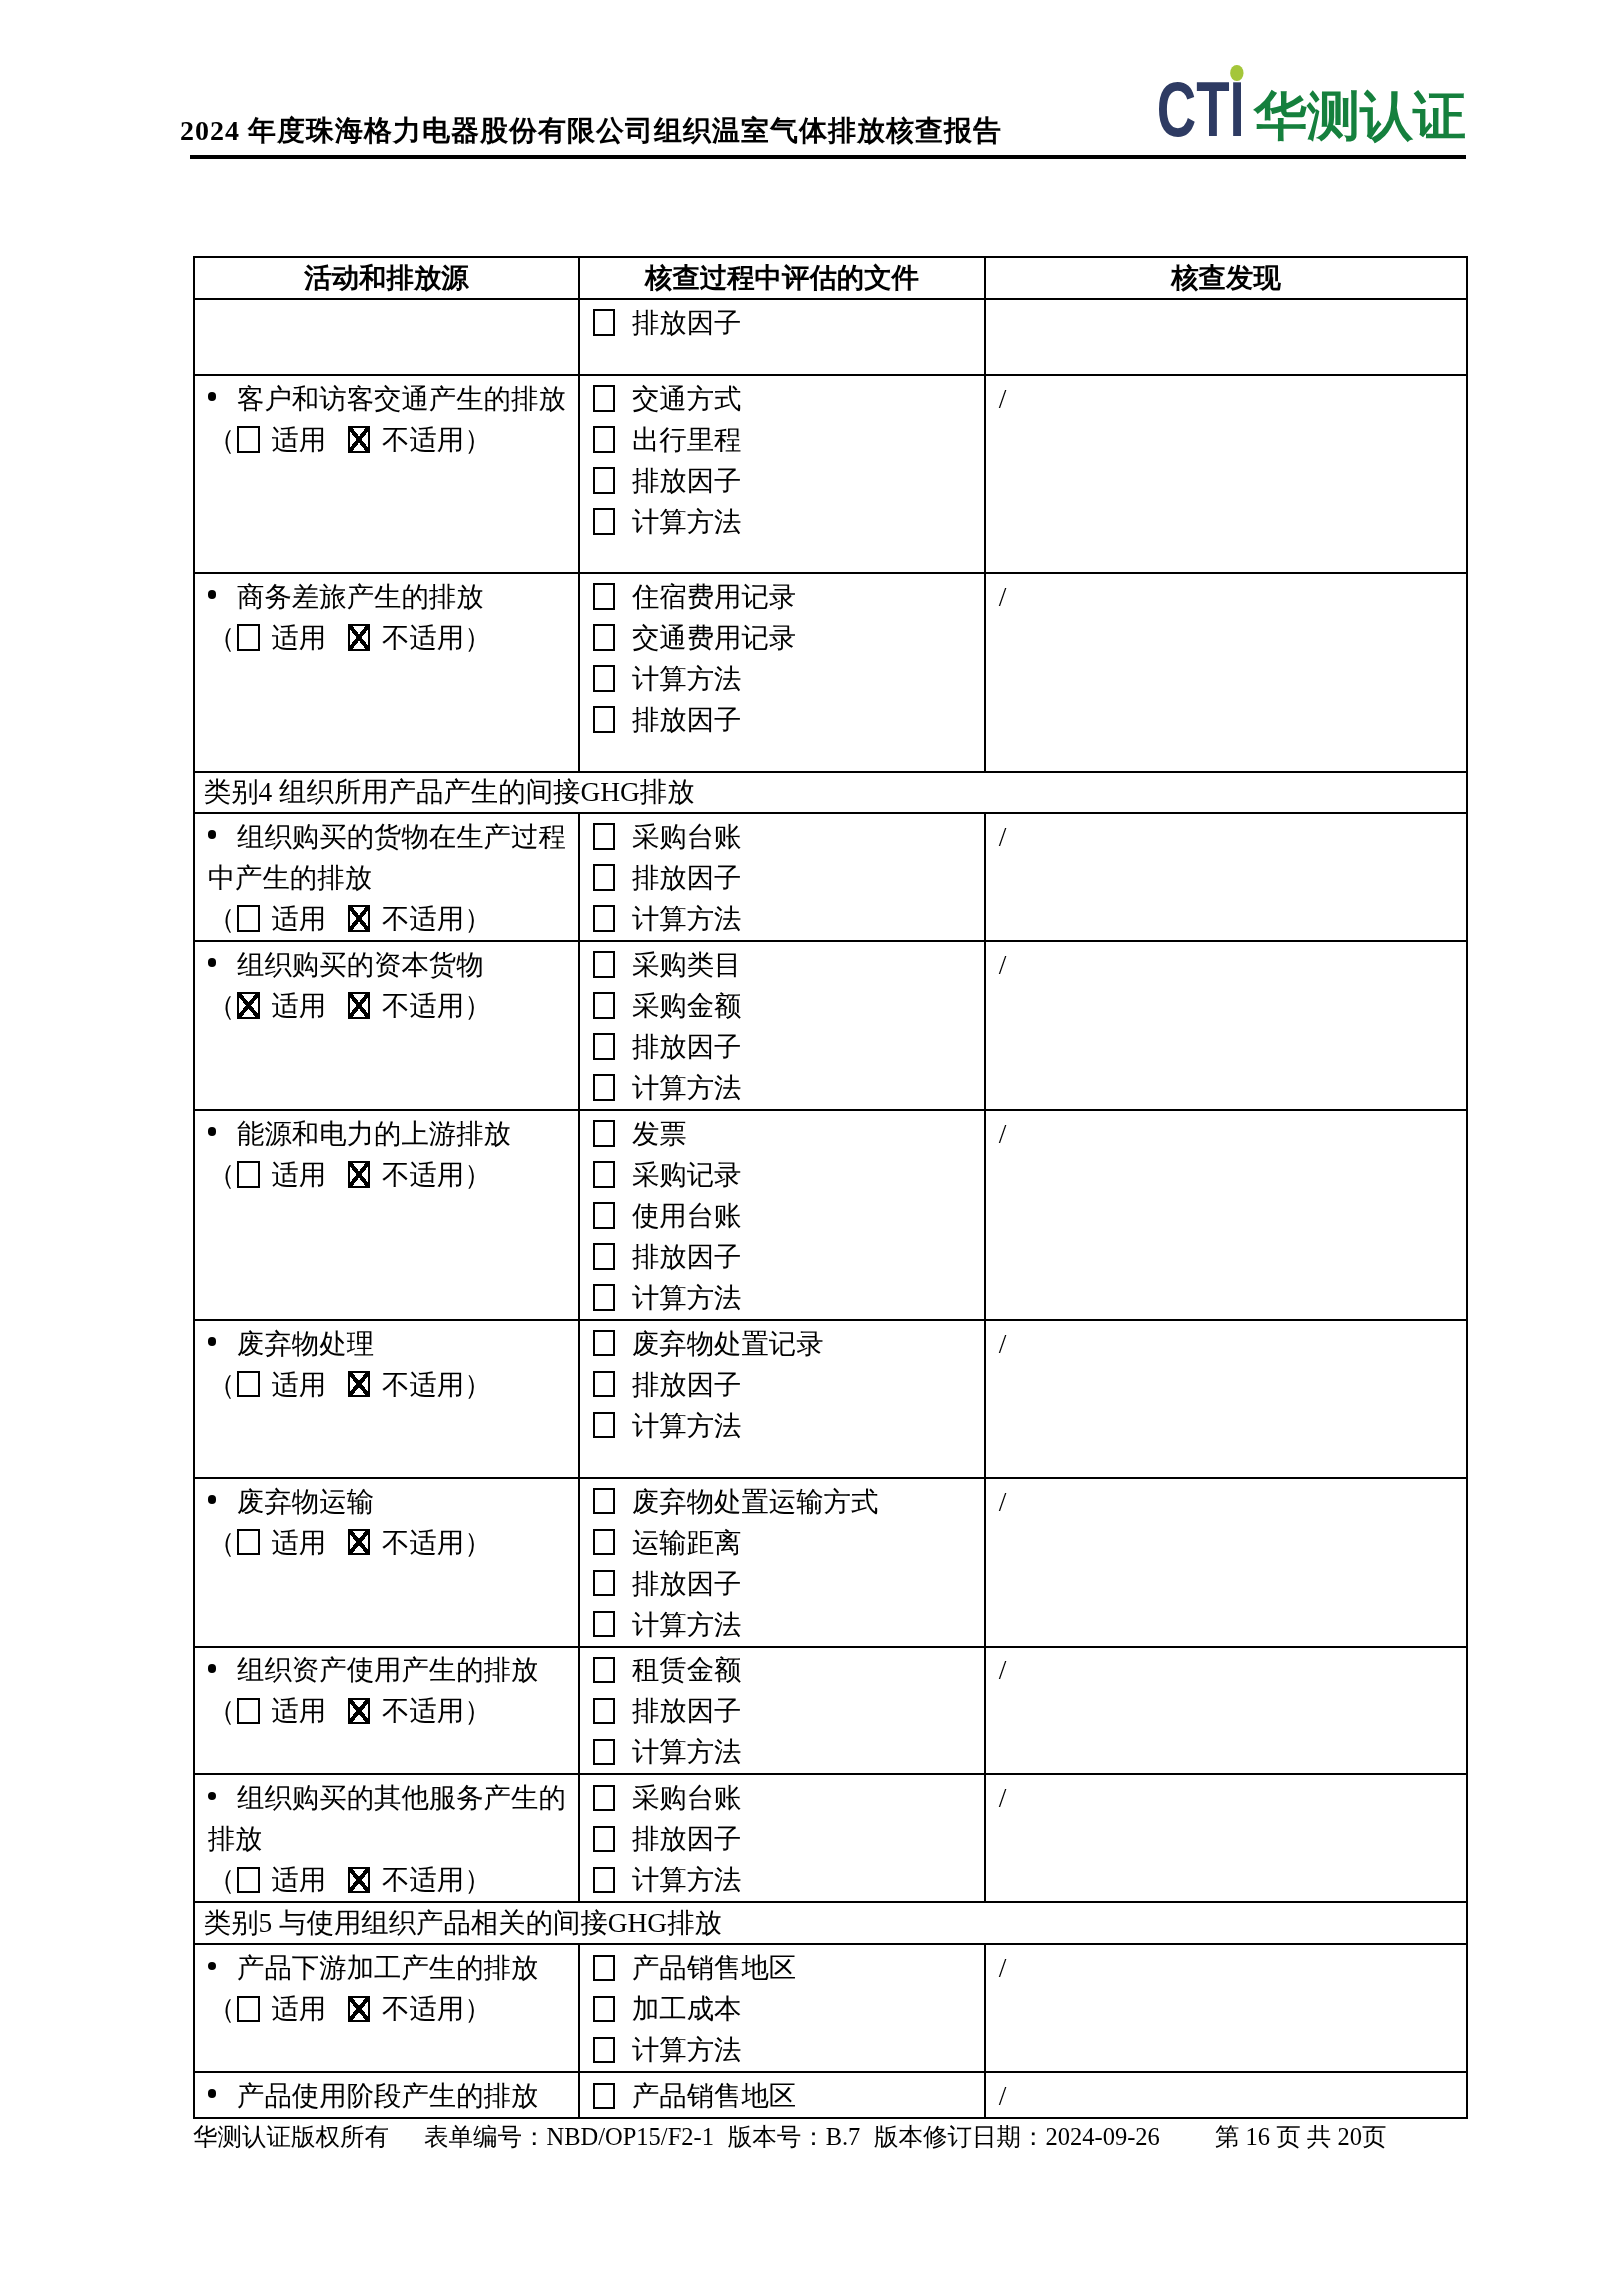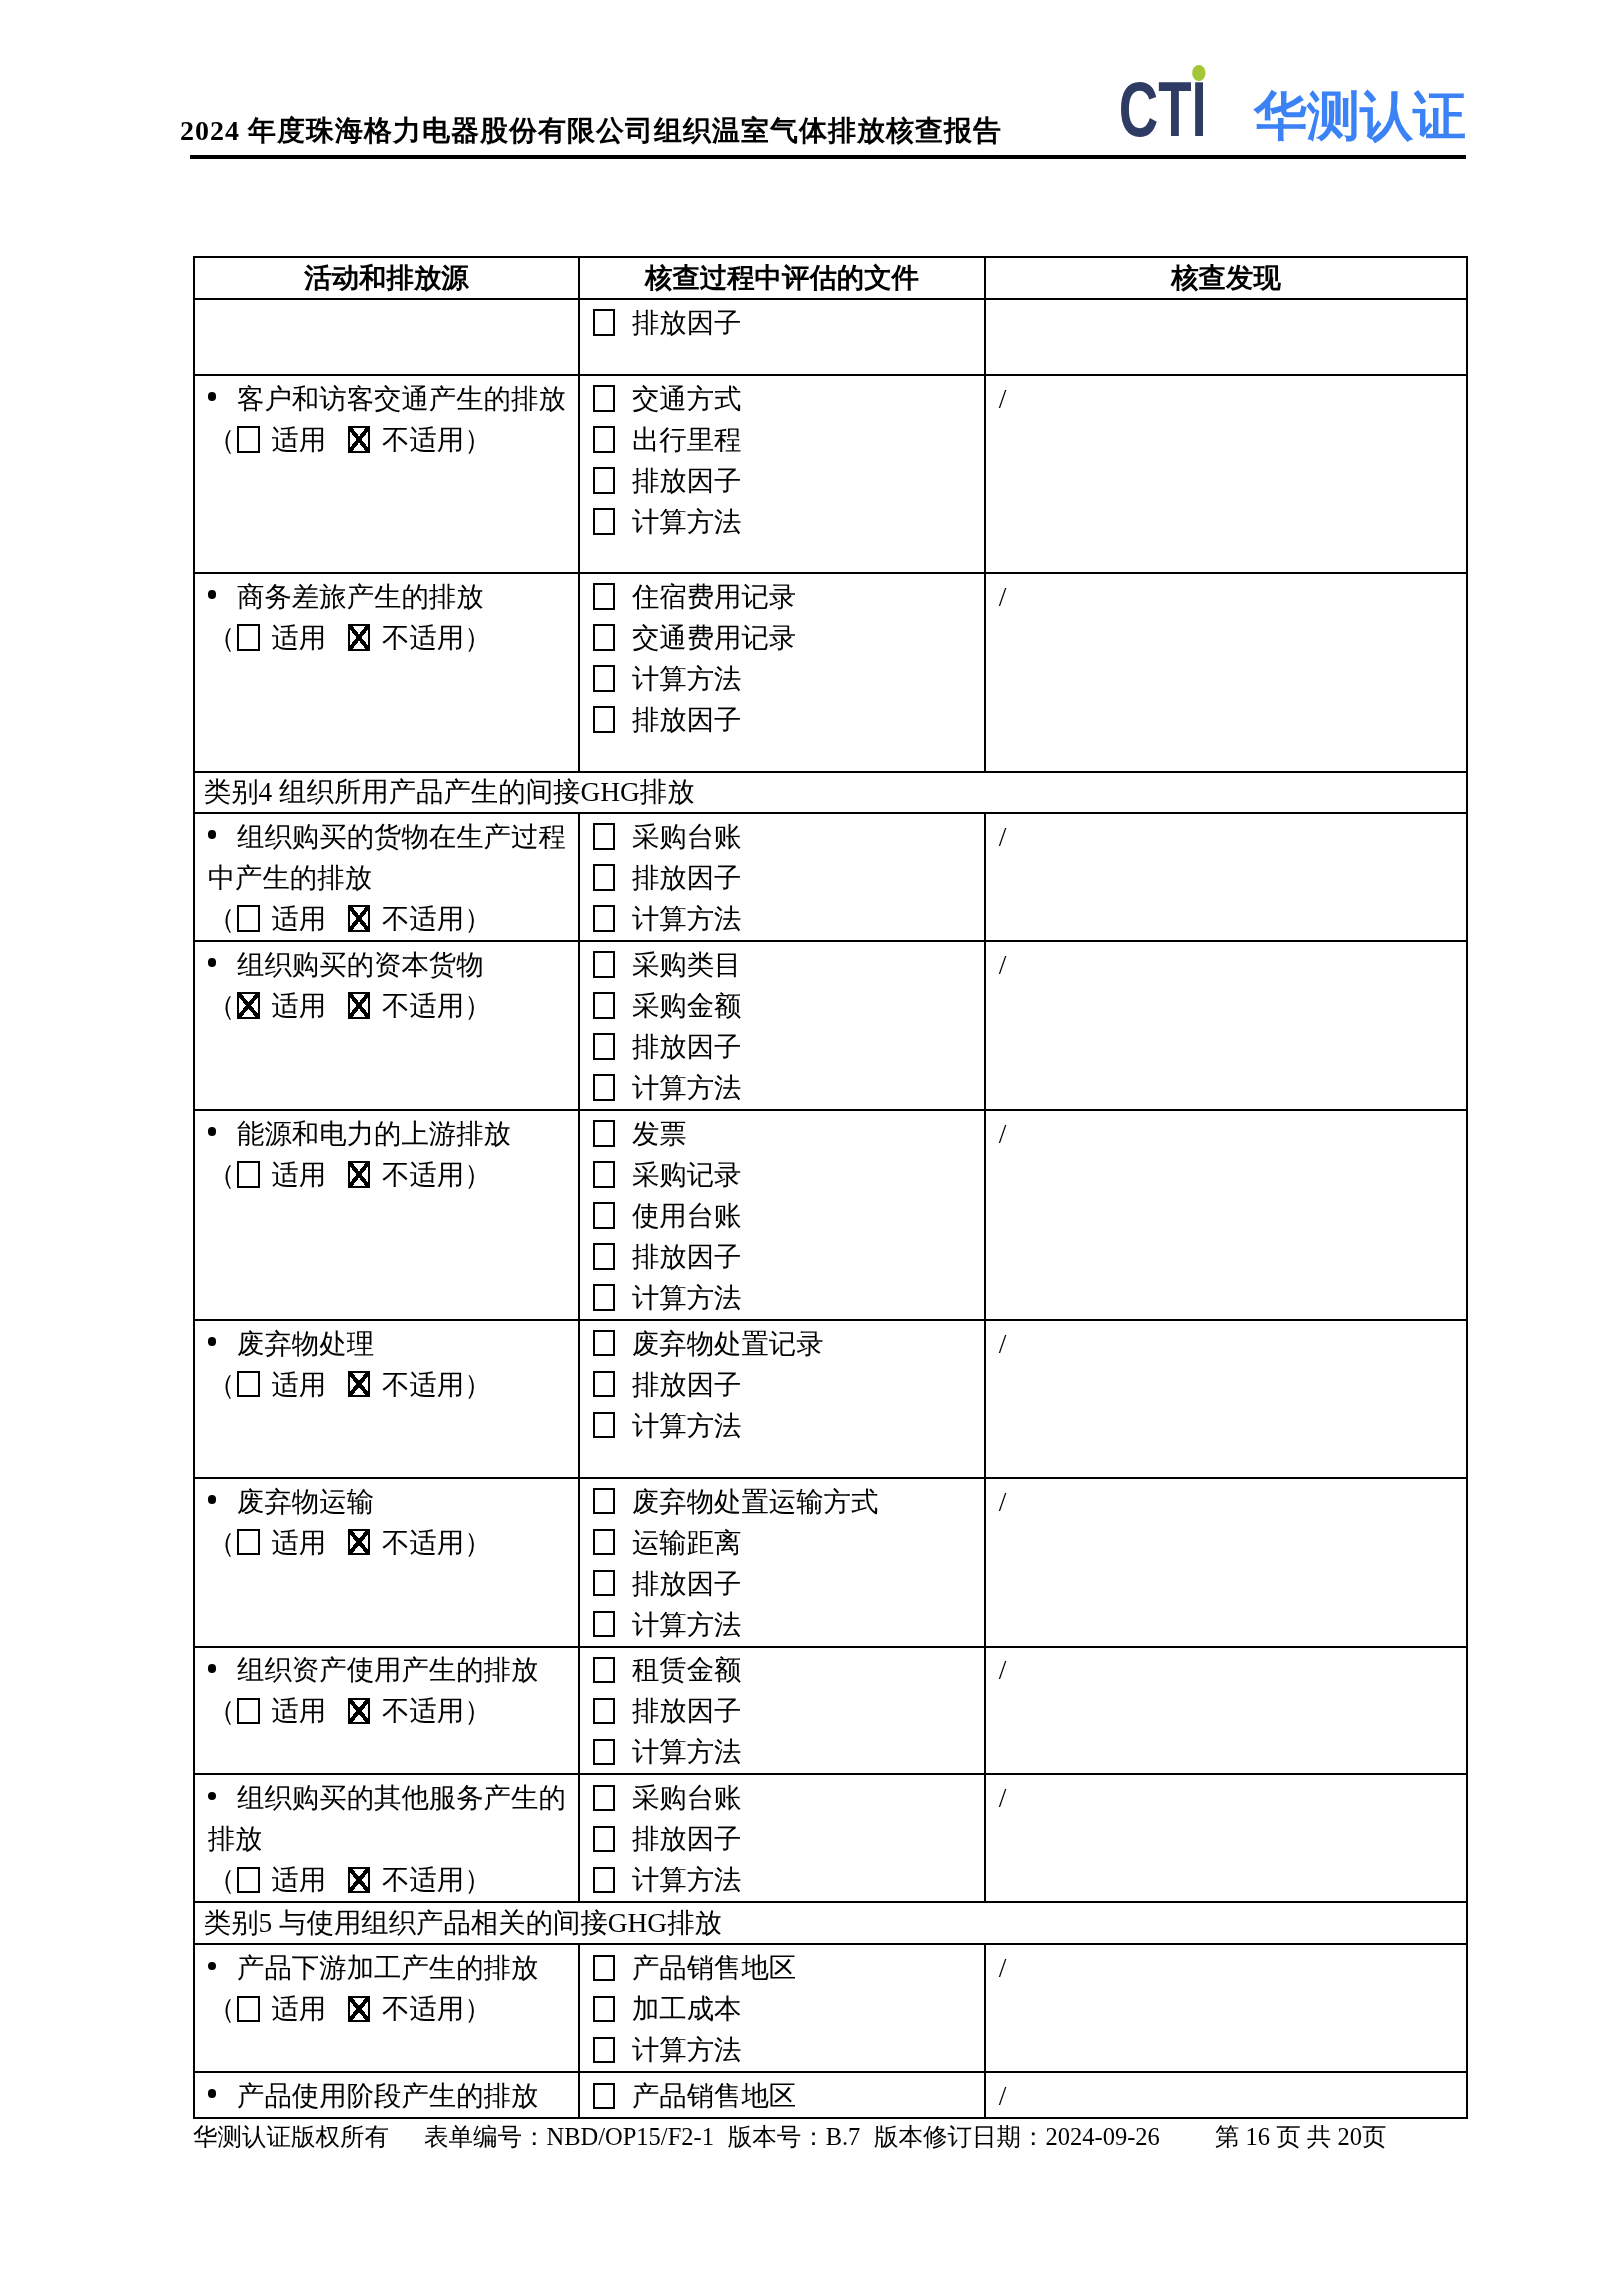--- a/index.html
+++ b/index.html
@@ -2,21 +2,21 @@
 <html><head>
 <meta charset="utf-8">
 <style>
   html,body{margin:0;padding:0;background:#888;}
   .page{position:relative;width:1621px;height:2293px;background:#ffffff;
         font-family:"Liberation Serif","DejaVu Serif",serif;color:#000;overflow:hidden;}
 
   
   .doc-title{position:absolute;left:180px;top:112px;font-size:28px;font-weight:600;
              letter-spacing:1px;white-space:nowrap;}
-  .logo{position:absolute;top:78px;right:155px;display:flex;align-items:flex-end;gap:23px;}
+  .logo{position:absolute;top:78px;right:155px;display:flex;align-items:flex-end;gap:9px;}
   .logo-cti{font-family:"Liberation Sans",sans-serif;font-weight:bold;font-size:78px;
             line-height:.82;transform:scaleX(.70);transform-origin:right bottom;
             position:relative;display:inline-block;}
   .logo-dot{position:absolute;top:-12.7px;right:2px;width:18.6px;height:15.7px;border-radius:50%;}
   .logo-cn{font-family:"Liberation Sans",sans-serif;font-weight:bold;font-size:53px;line-height:1;
            letter-spacing:0;white-space:nowrap;}
   .rule{position:absolute;left:190px;top:155px;width:1276px;height:3.9px;background:#000;}
 
   
   table.vtable{position:absolute;left:193px;top:256px;width:1273px;
@@ -51,21 +51,21 @@
 
 <div class="page">
 
   <div class="doc-title">2024 年度珠海格力电器股份有限公司组织温室气体排放核查报告</div>
 
   <div class="logo">
     <span class="logo-cti" style="color: rgb(46, 59, 99);">
       <span>CTI</span>
       <span class="logo-dot" style="background: rgb(164, 198, 57);"></span>
     </span>
-    <span class="logo-cn" style="color: #3b82f6; margin-left: 24px;">华测认证</span>
+    <span class="logo-cn" style="color: #15803d;">华测认证</span>
   </div>
 
   <div class="rule"></div>
 
   <table class="vtable">
     <colgroup>
         <col style="width:385px">
         <col style="width:406px">
         <col style="width:482px">
       </colgroup>

